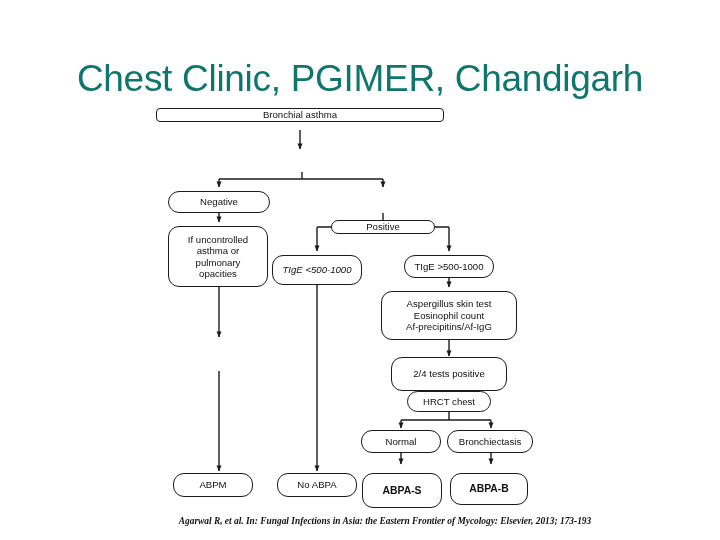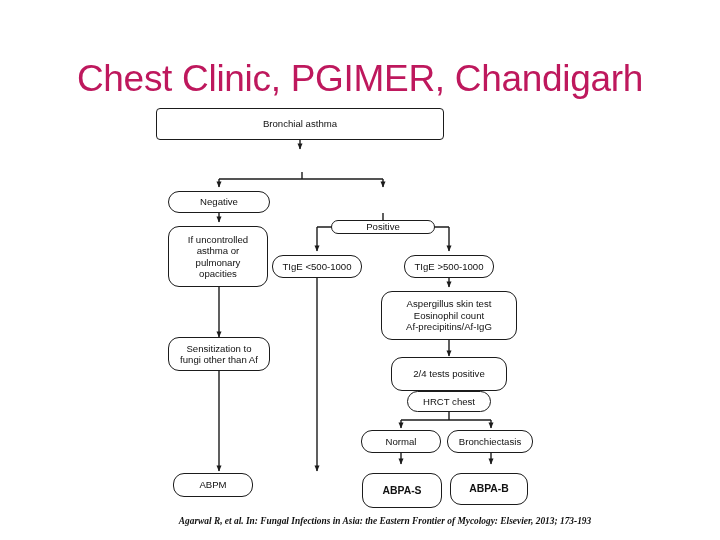--- a/index.html
+++ b/index.html
@@ -23,21 +23,21 @@
   }
   #slide-title {
     position: absolute;
     left: 40px;
     top: 58px;
     width: 640px;
     text-align: center;
     font-family: "Liberation Sans", sans-serif;
     font-size: 37px;
     font-weight: 400;
-    color: #be185d;
+    color: #0f766e;
     letter-spacing: -0.3px;
     white-space: nowrap;
   }
   #figure {
     position: absolute;
     left: 0;
     top: 108px;
     width: 720px;
     height: 390px;
   }
@@ -129,53 +129,52 @@
         <line x1="401" y1="345" x2="401" y2="356" marker-end="url(#ah)"></line>
 
         <line x1="491" y1="345" x2="491" y2="356" marker-end="url(#ah)"></line>
 
         <line x1="219" y1="263" x2="219" y2="363" marker-end="url(#ah)"></line>
 
         <line x1="317" y1="170" x2="317" y2="363" marker-end="url(#ah)"></line>
       </g>
     </svg>
 
-    <div class="box" style="left:156px; top:0px; width:288px; height:32px;">Bronchial asthma</div>
+    <div class="box" style="left:156px; top:0px; width:288px; height:14px;">Bronchial asthma</div>
 
 
     <div class="box round" style="left:168px; top:83px; width:102px; height:22px;">Negative</div>
 
     <div class="box round" style="left:331px; top:83px; width:104px; height:14px;margin-top:29px;">Positive</div>
 
     <div class="box round" style="left:168px; top:118px; width:100px; height:61px;">If uncontrolled
 asthma or
 pulmonary
 opacities</div>
 
-    <div class="box round" style="left:272px; top:147px; width:90px; height:23px;">TIgE &lt;500-1000</div>
+    <div class="box round" style="left:272px; top:147px; width:90px; height:30px;font-style:italic;">TIgE &lt;500-1000</div>
 
     <div class="box round" style="left:404px; top:147px; width:90px; height:23px;">TIgE &gt;500-1000</div>
 
     <div class="box round" style="left:381px; top:183px; width:136px; height:49px;">Aspergillus skin test
 Eosinophil count
 Af-precipitins/Af-IgG</div>
 
-    <div class="box round" style="left:168px; top:229px; width:102px; height:34px;">Sensitization to
-fungi other than Af</div>
 
     <div class="box round" style="left:391px; top:249px; width:116px; height:34px;">2/4 tests positive</div>
 
     <div class="box round" style="left:407px; top:283px; width:84px; height:21px;">HRCT chest</div>
 
     <div class="box round" style="left:361px; top:322px; width:80px; height:23px;">Normal</div>
 
     <div class="box round" style="left:447px; top:322px; width:86px; height:23px;">Bronchiectasis</div>
 
     <div class="box round" style="left:173px; top:365px; width:80px; height:24px;">ABPM</div>
 
+    <div class="box round" style="left:277px; top:365px; width:80px; height:24px;">No ABPA</div>
 
     <div class="box round bold" style="left:362px; top:365px; width:80px; height:35px;">ABPA-S</div>
 
     <div class="box round bold" style="left:450px; top:365px; width:78px; height:32px;">ABPA-B</div>
 
   </div>
 
   <div id="citation">Agarwal R, et al. In: Fungal Infections in Asia: the Eastern Frontier of Mycology: Elsevier, 2013; 173-193</div>
 
 </div>

